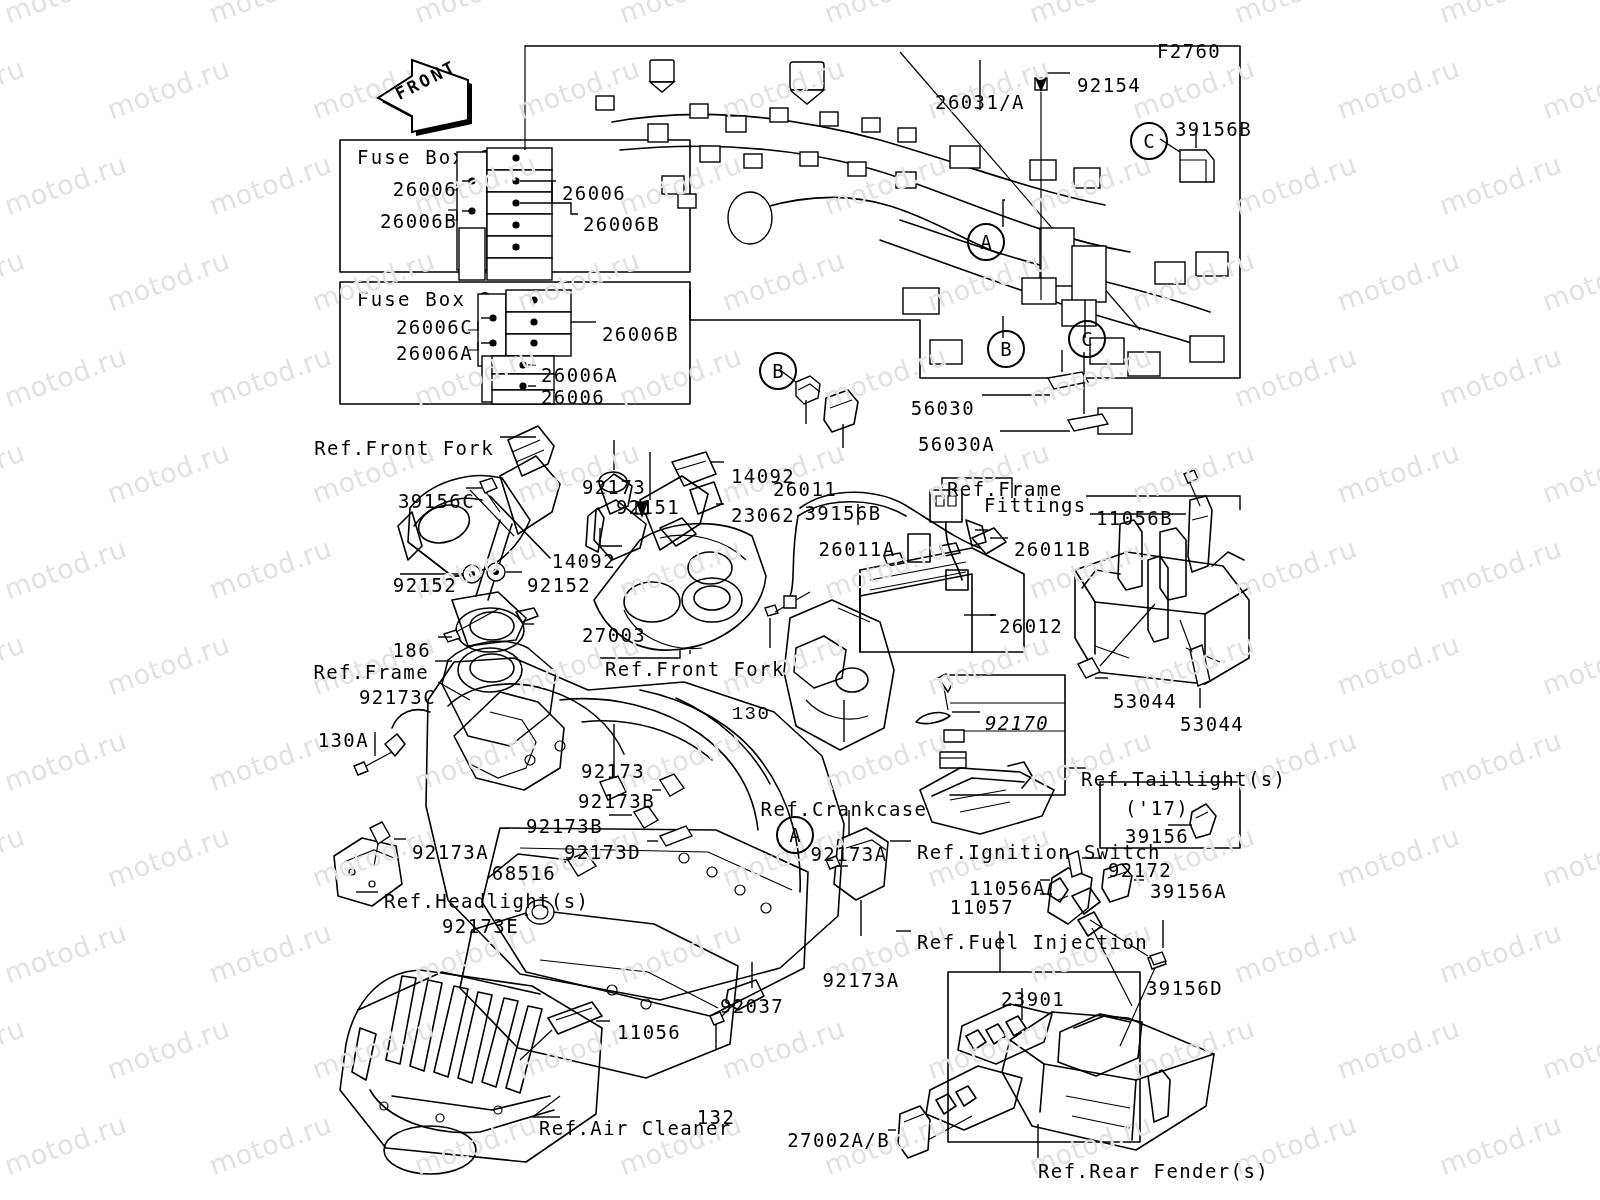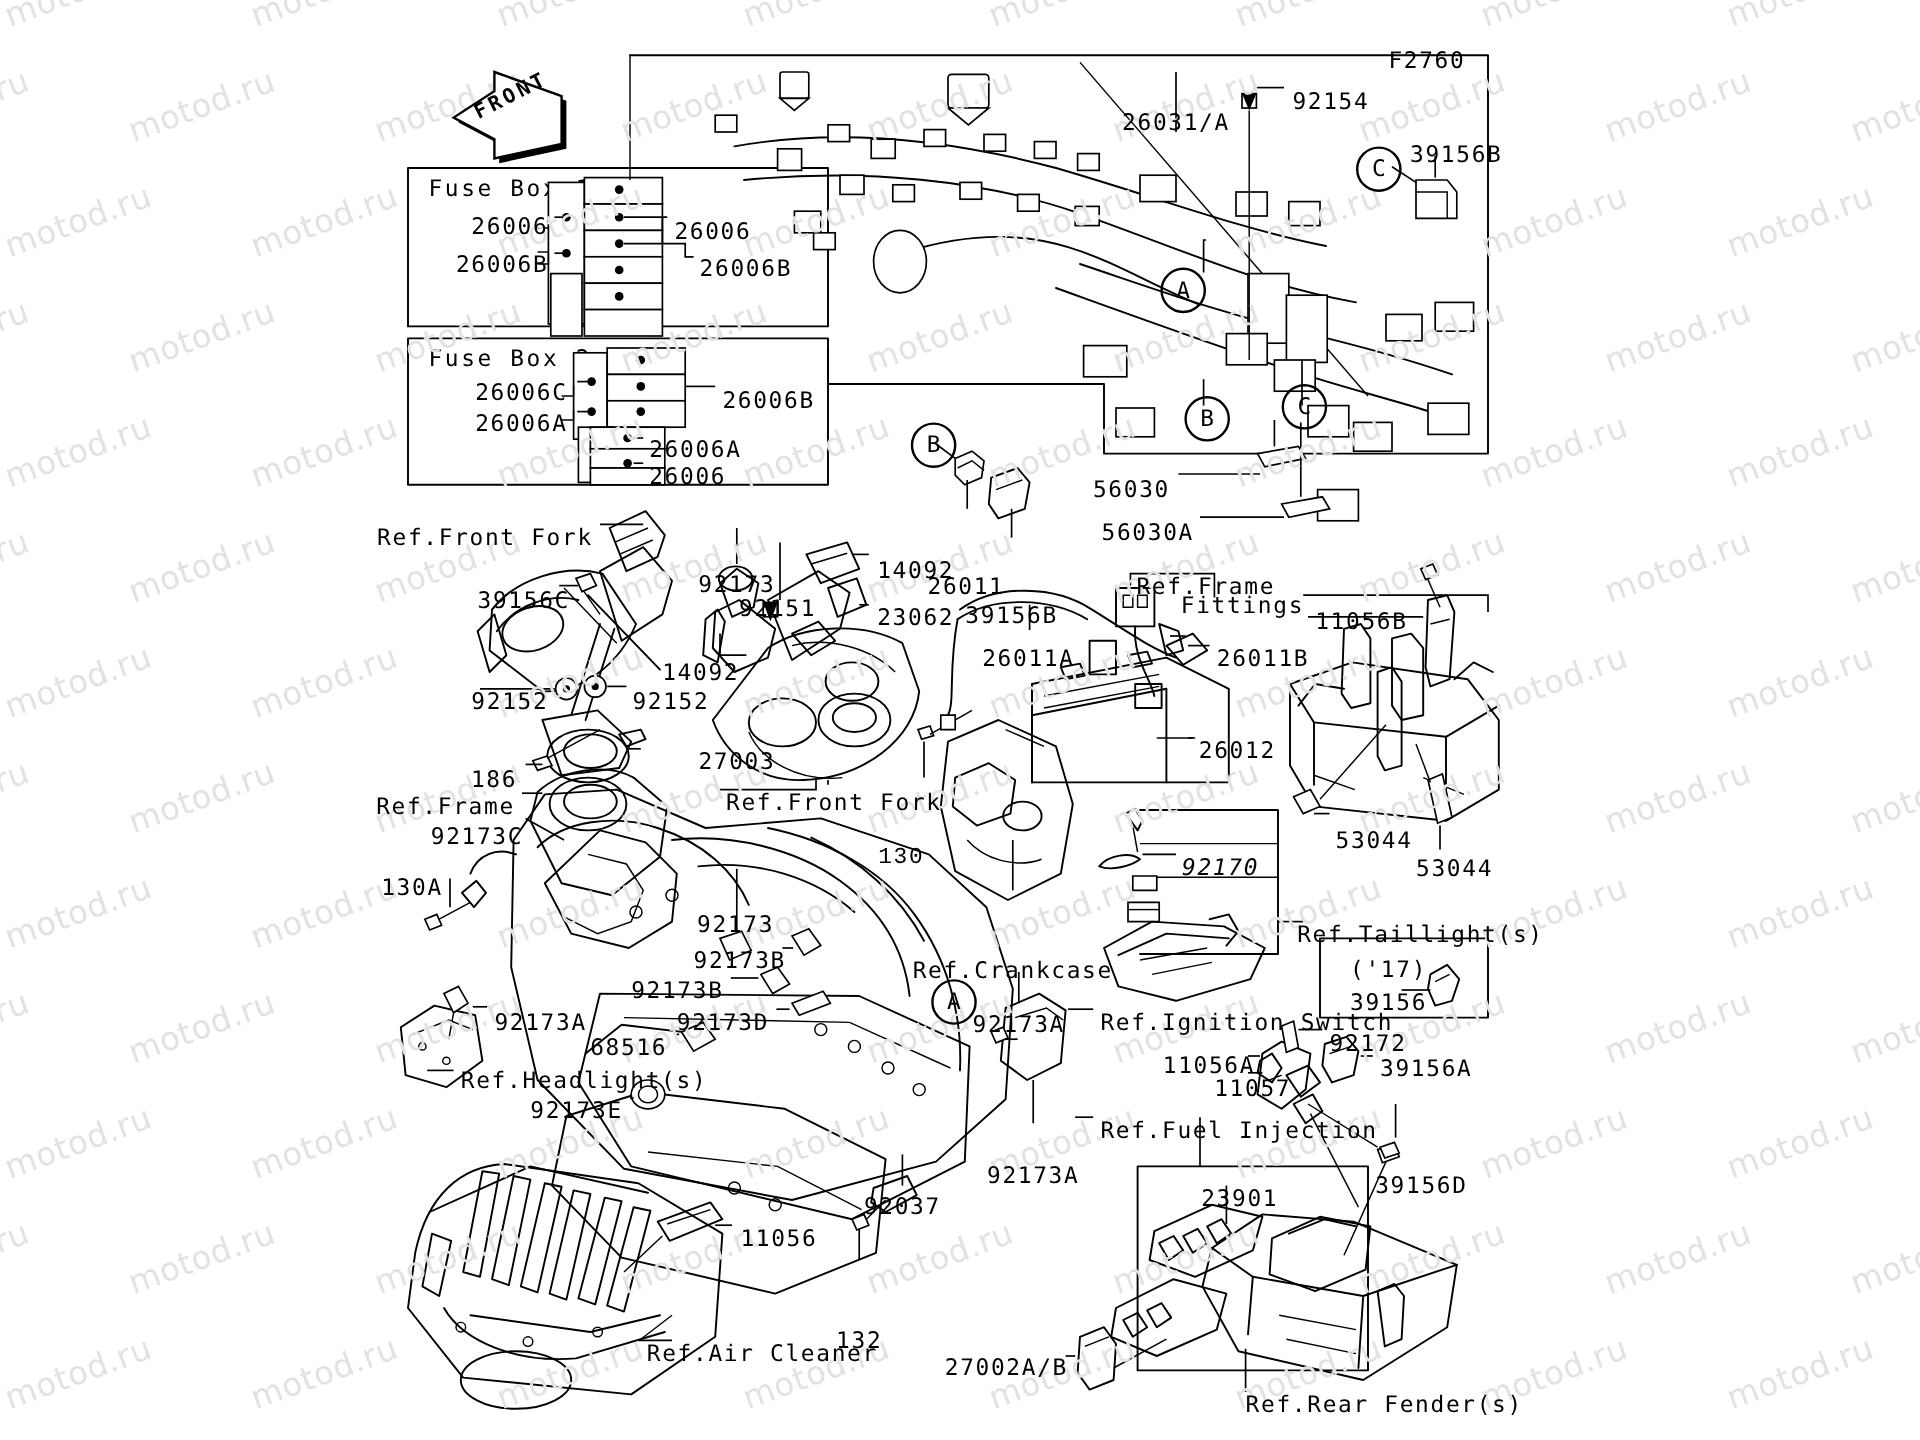--- a/index.html
+++ b/index.html
@@ -739,21 +739,21 @@
       <div class="lbl r" style="left: 603px; top: 815px;">92173B</div>
       <div class="lbl c" style="left: 849px; top: 799px;">92173A</div>
       <div class="lbl" style="left: 1125px; top: 797px;">('17)</div>
       <div class="lbl" style="left: 1125px; top: 825px;">39156</div>
       <div class="lbl" style="left: 412px; top: 841px;">92173A</div>
       <div class="lbl r" style="left: 641px; top: 841px;">92173D</div>
       <div class="lbl r" style="left: 556px; top: 862px;">68516</div>
       <div class="lbl" style="left: 1108px; top: 859px;">92172</div>
       <div class="lbl r" style="left: 1046px; top: 877px;">11056A</div>
       <div class="lbl" style="left: 1150px; top: 880px;">39156A</div>
-      <div class="lbl r" style="left: 1076px; top: 896px;">11057</div>
+      <div class="lbl r" style="left: 1014px; top: 896px;">11057</div>
       <div class="lbl" style="left: 384px; top: 890px;">Ref.Headlight(s)</div>
       <div class="lbl" style="left: 917px; top: 841px;">Ref.Ignition Switch</div>
       <div class="lbl r" style="left: 519px; top: 915px;">92173E</div>
       <div class="lbl" style="left: 917px; top: 931px;">Ref.Fuel Injection</div>
       <div class="lbl c" style="left: 861px; top: 925px;">92173A</div>
       <div class="lbl" style="left: 1146px; top: 977px;">39156D</div>
       <div class="lbl c" style="left: 752px; top: 951px;">92037</div>
       <div class="lbl" style="left: 1001px; top: 988px;">23901</div>
       <div class="lbl" style="left: 617px; top: 1021px;">11056</div>
       <div class="lbl c" style="left: 716px; top: 1062px;">132</div>

